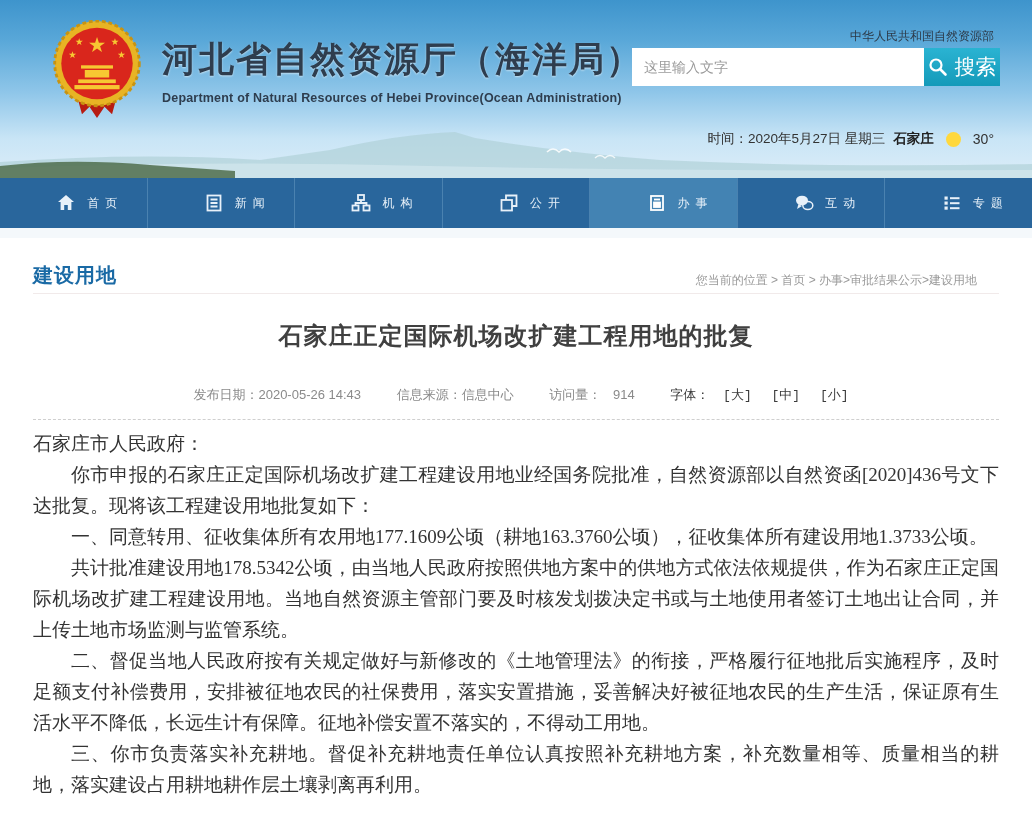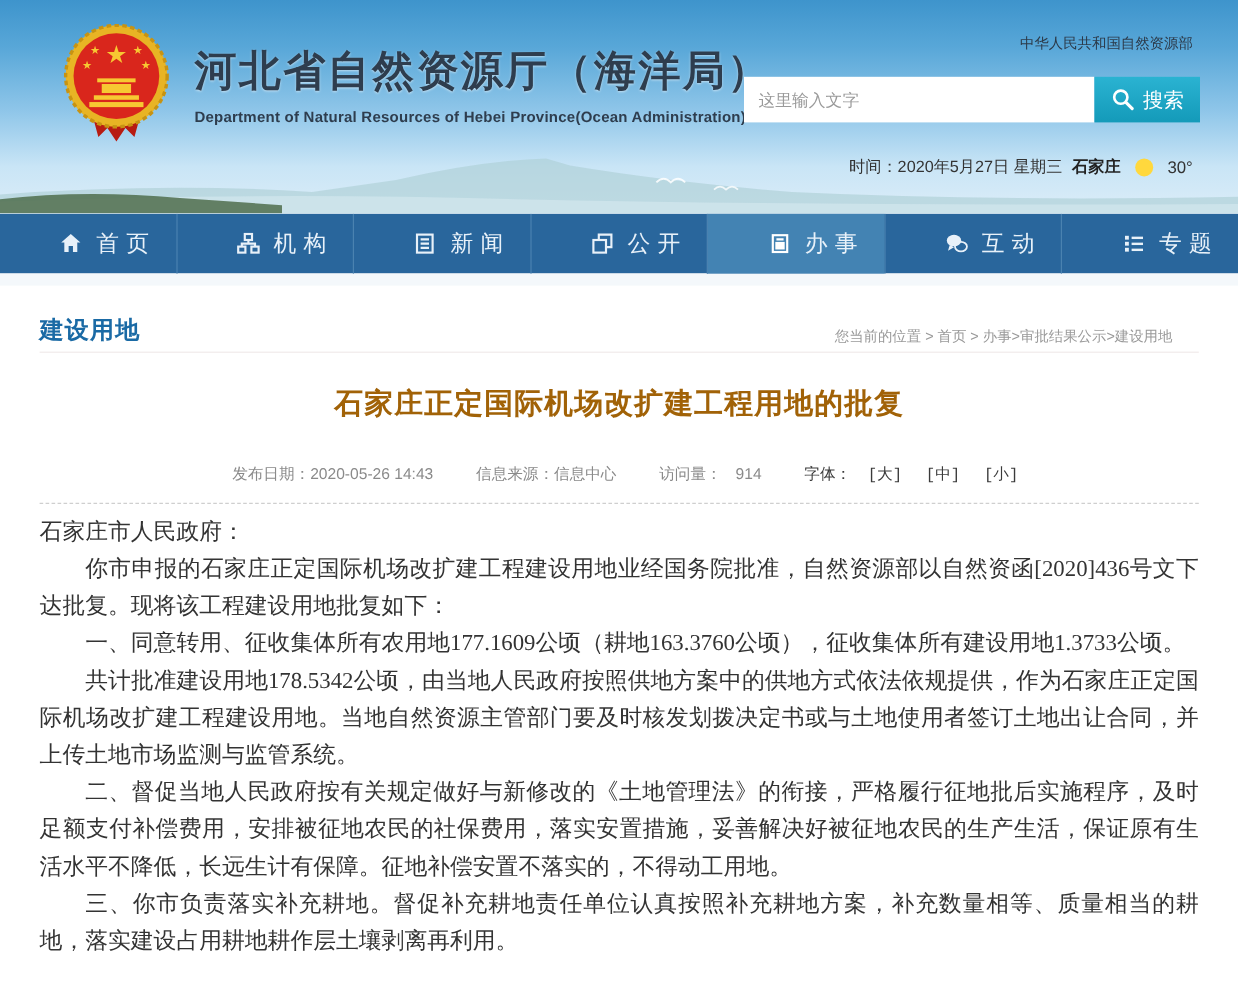--- a/index.html
+++ b/index.html
@@ -16,62 +16,62 @@
   .brand{ position:absolute; left:50px; top:20px; display:flex; align-items:center; gap:18px; }
   .emblem{ width:94px; height:100px; flex:none; }
   .brand-text .cn{
     font-size:35px; font-weight:bold; color:#2e3d4e; letter-spacing:2px;
     text-shadow:0 1px 2px rgba(255,255,255,.55);
   }
   .brand-text .en{
     margin-top:8px; font-size:12.5px; font-weight:bold; color:#2e3d4e; letter-spacing:.2px;
   }
   .ministry-link{ position:absolute; right:38px; top:28px; font-size:12px; color:#2c3a49; cursor:pointer; }
-  .search-area{ position:absolute; right:32px; top:64px; display:flex;margin-left:28px; }
+  .search-area{ position:absolute; right:32px; top:48px; display:flex;margin-left:28px; }
   .search-input{
     width:292px; height:38px; border:none; outline:none; padding:0 12px;
     font-size:14px; color:#555; background:#fff;
   }
   .search-input::placeholder{ color:#9a9a9a; }
   .search-btn{
-    width:88px; height:38px; border:none; cursor:pointer;
+    width:76px; height:38px; border:none; cursor:pointer;
     background:linear-gradient(180deg,#2ab3d2 0%,#149ab9 100%);
-    color:#fff; font-size:17px; display:flex; align-items:center; justify-content:center; gap:7px;
+    color:#fff; font-size:21px; display:flex; align-items:center; justify-content:center; gap:7px;
   }
   .time-bar{
     position:absolute; right:38px; top:130px; display:flex; align-items:center; gap:8px;
     font-size:13.5px; color:#333;
   }
   .time-bar .city{ font-weight:bold; color:#222; }
   .sun-icon{ width:15px; height:15px; border-radius:50%; background:#ffd83d; display:inline-block; margin:0 4px; }
   .temp{ font-size:14px; color:#333; }
   .birds{ position:absolute; left:545px; top:142px; }
 
   
   .main-nav{ display:flex; height:50px; background:#29669c; }
   .nav-item{
     flex:1; display:flex; align-items:center; justify-content:center; gap:11px;
-    color:#e8f1f9; font-size:19px; cursor:pointer; border-left:1px solid #4a82b0;padding-left:27px;
+    color:#e8f1f9; font-size:12px; cursor:pointer; border-left:1px solid #4a82b0;padding-left:27px;
   }
   .nav-item:first-child{ border-left:none; }
   .nav-item.active{ background:#4383b3; }
   .nav-item .lbl{ letter-spacing:6px; margin-right:-6px; }
   .nav-icon{ width:20px; height:20px; flex:none; }
 
   
   .content{ background:#fff; }
   .strip{ height:10px; background:#f4f8fb; }
   .section-row{
     margin:24px 33px 0; display:flex; justify-content:space-between; align-items:flex-end;
     padding-bottom:4px; border-bottom:1px solid #f1eaea;
   }
   .section-title{ color:#1a6aa5; font-size:20px; font-weight:bold; letter-spacing:1px; }
   .breadcrumb{ color:#999; font-size:12px; padding-right:22px; }
   .article-title{
-    margin-top:26px; text-align:center; font-size:24px; font-weight:bold; color:#a16207;
+    margin-top:26px; text-align:center; font-size:24px; font-weight:bold; color:#404040;
     letter-spacing:1px;
   }
   .meta-row{ margin-top:34px; text-align:center; font-size:13px; color:#8a8a8a; }
   .meta-row .meta-item{ margin:0 16px; }
   .meta-row .visits-value{ margin-left:8px; }
   .font-size-widget{ color:#3a3a3a; margin-left:16px;font-family:Liberation Mono, monospace; }
   .font-size-widget .fs{ margin:0 6px; cursor:pointer; color:#3a3a3a; }
   .dashed-sep{ margin:15px 33px 0; border-bottom:1px dashed #cfcfcf; }
   .doc-number{
     margin-top:16px; text-align:center; font-size:18px; color:#333;
@@ -145,36 +145,36 @@
 <div class="main-nav">
   <div class="nav-item">
     <svg class="nav-icon" viewBox="0 0 20 20">
       <path d="M10 2 L18 9 H15.4 V17 H11.8 V12 H8.2 V17 H4.6 V9 H2 Z" fill="#e8f1f9"></path>
     </svg>
     <span class="lbl">首页</span>
   </div>
   <div class="nav-item">
     <svg class="nav-icon" viewBox="0 0 20 20">
       <g fill="none" stroke="#e8f1f9" stroke-width="1.8">
+        <rect x="3.5" y="2.5" width="13" height="15"></rect>
+        <path d="M6.5 6.5 h7 M6.5 10 h7 M6.5 13.5 h7"></path>
+      </g>
+    </svg>
+    <span class="lbl">新闻</span>
+  </div>
+  <div class="nav-item">
+    <svg class="nav-icon" viewBox="0 0 20 20">
+      <g fill="none" stroke="#e8f1f9" stroke-width="1.8">
         <rect x="7" y="2" width="6" height="5"></rect>
         <rect x="1.5" y="12.5" width="6" height="5"></rect>
         <rect x="12.5" y="12.5" width="6" height="5"></rect>
         <path d="M10 7 V10 M4.5 12.5 V10 H15.5 V12.5"></path>
       </g>
     </svg>
     <span class="lbl">机构</span>
-  </div>
-  <div class="nav-item">
-    <svg class="nav-icon" viewBox="0 0 20 20">
-      <g fill="none" stroke="#e8f1f9" stroke-width="1.8">
-        <rect x="3.5" y="2.5" width="13" height="15"></rect>
-        <path d="M6.5 6.5 h7 M6.5 10 h7 M6.5 13.5 h7"></path>
-      </g>
-    </svg>
-    <span class="lbl">新闻</span>
   </div>
   <div class="nav-item">
     <svg class="nav-icon" viewBox="0 0 20 20">
       <g fill="none" stroke="#e8f1f9" stroke-width="1.8">
         <rect x="2.5" y="7" width="10.5" height="10.5"></rect>
         <path d="M7 7 V2.5 H17.5 V13 H13"></path>
       </g>
     </svg>
     <span class="lbl">公开</span>
   </div>

